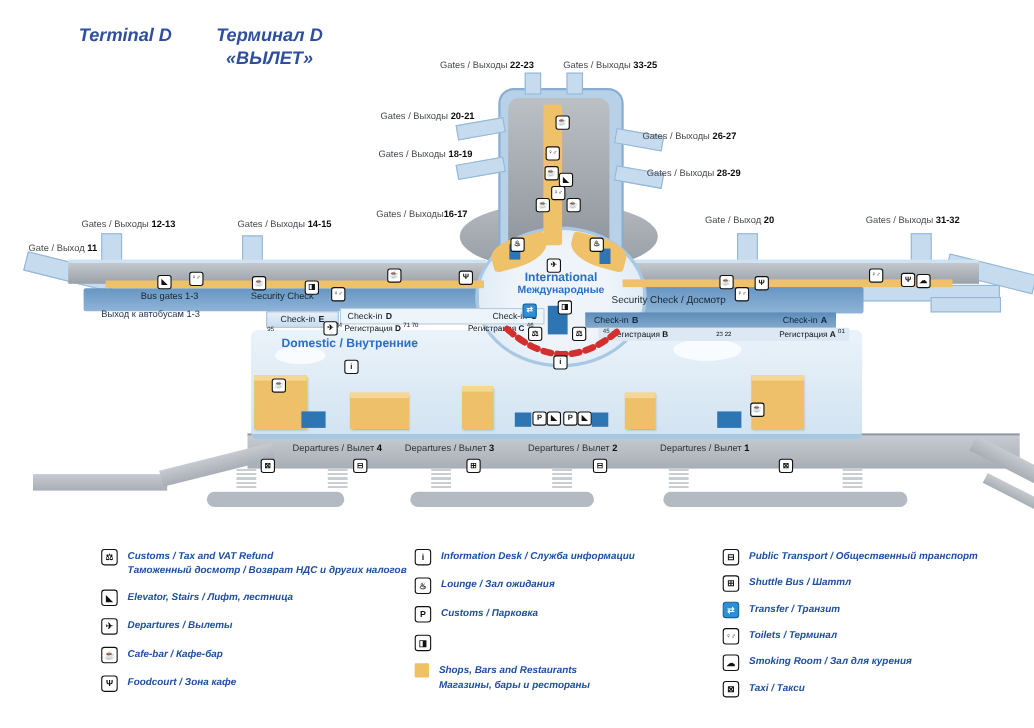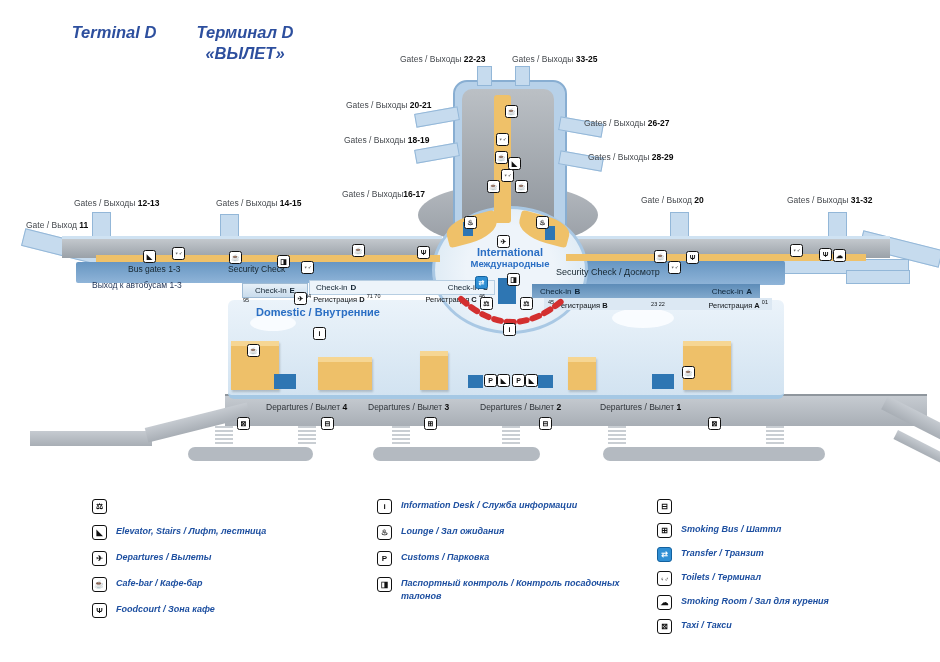--- a/index.html
+++ b/index.html
@@ -229,20 +229,24 @@
 
   <span class="micon" style="left:237px;top:417px;">⊠</span>
   <span class="micon" style="left:321px;top:417px;">⊟</span>
   <span class="micon" style="left:424px;top:417px;">⊞</span>
   <span class="micon" style="left:539px;top:417px;">⊟</span>
   <span class="micon" style="left:708px;top:417px;">⊠</span>
 
   <div class="legend-col" style="left:92px;top:499px;width:282px;">
     <div class="lrow">
       <span class="licon">⚖</span>
+      <div class="ltxt">
+          <div>Customs / Tax and VAT Refund</div>
+          <div>Таможенный досмотр / Возврат НДС и других налогов</div>
+        </div>
     </div>
     <div class="lrow">
       <span class="licon">◣</span>
       <div class="ltxt">Elevator, Stairs / Лифт, лестница</div>
     </div>
     <div class="lrow">
       <span class="licon">✈</span>
       <div class="ltxt">Departures / Вылеты</div>
     </div>
     <div class="lrow">
@@ -264,32 +268,39 @@
       <span class="licon">♨</span>
       <div class="ltxt">Lounge / Зал ожидания</div>
     </div>
     <div class="lrow">
       <span class="licon">P</span>
       <div class="ltxt">Customs / Парковка</div>
     </div>
     <div class="lrow">
       <span class="licon">◨</span>
       <div class="ltxt">
-          <div>Паспортный контроль / Контроль посадочных талонов</div>
         </div>
     </div>
+    <div class="lrow">
+      <span class="licon swatch"></span>
+      <div class="ltxt">
+          <div>Shops, Bars and Restaurants</div>
+          <div>Магазины, бары и рестораны</div>
+        </div>
+    </div>
   </div>
 
   <div class="legend-col" style="left:657px;top:499px;width:275px;">
     <div class="lrow" style="margin-bottom:9px;">
       <span class="licon">⊟</span>
+      <div class="ltxt">Public Transport / Общественный транспорт</div>
     </div>
     <div class="lrow" style="margin-bottom:9px;">
       <span class="licon">⊞</span>
-      <div class="ltxt">Smoking Bus / Шаттл</div>
+      <div class="ltxt">Shuttle Bus / Шаттл</div>
     </div>
     <div class="lrow" style="margin-bottom:9px;">
       <span class="licon blue">⇄</span>
       <div class="ltxt">Transfer / Транзит</div>
     </div>
     <div class="lrow" style="margin-bottom:9px;">
       <span class="licon tiny">♀♂</span>
       <div class="ltxt">Toilets / Терминал</div>
     </div>
     <div class="lrow" style="margin-bottom:9px;">

